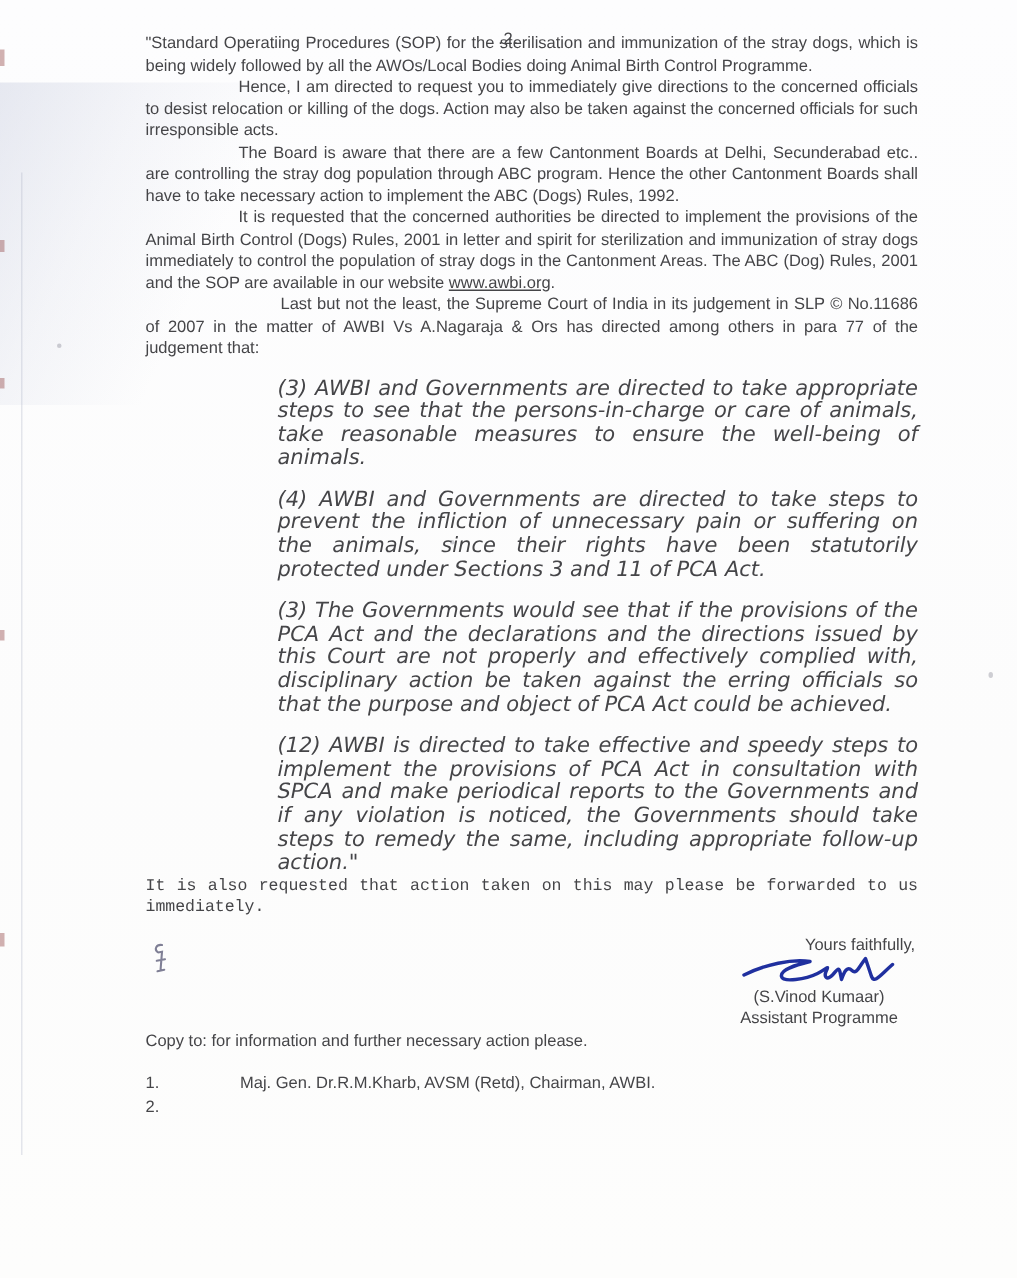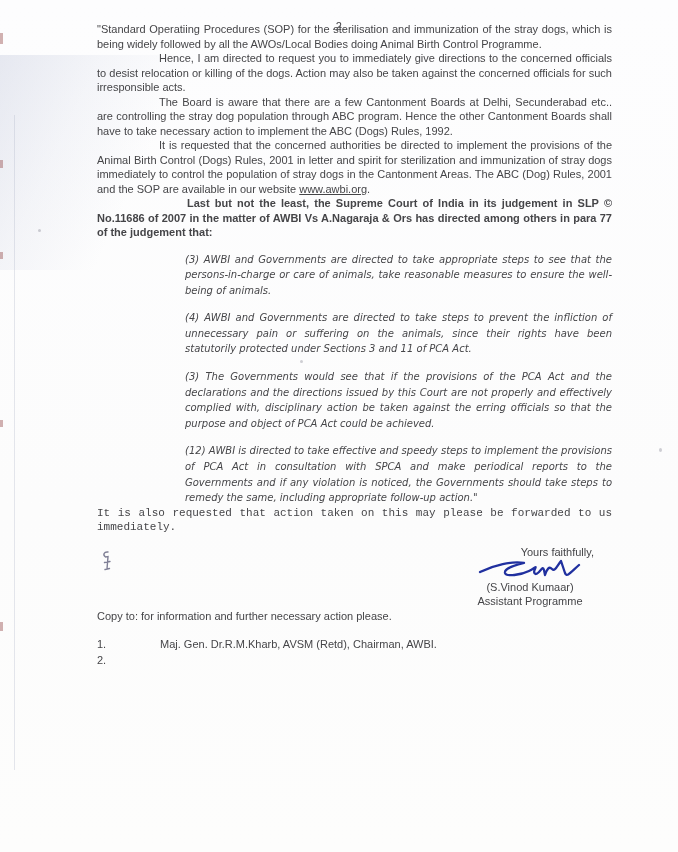--- a/index.html
+++ b/index.html
@@ -35,36 +35,36 @@
   }
 
   .content { position: absolute; left: 97px; top: 22px; width: 515px; }
 
   p.body {
     margin: 0; font-size: 11px; line-height: 14.5px;
     text-align: justify;
   }
   .p1 { margin-top: 14px; }
   .indent { text-indent: 62px; margin-top: 13px; }
-  .indent-large { text-indent: 90px; margin-top: 9px; font-weight: bold; }
+  .indent-large { text-indent: 90px; margin-top: 9px; }
   .weblink { text-decoration: underline; }
 
   .quote {
     font-family: "DejaVu Sans", sans-serif;
     font-style: italic;
-    font-size: 10px; line-height: 15.6px;
+    font-size: 14px; line-height: 15.6px;
     text-align: justify;
     margin: 12px 0 0 88px;
   }
   .closing { margin-top: 15px; font-family: Liberation Mono, monospace; }
 
   .sig-row { position: relative; margin-top: 10px; height: 64px; }
   .hand-mark { position: absolute; left: 2px; top: 4px; }
   .sig-block {
-    position: absolute; right: 16px; top: 0; width: 132px;
+    position: absolute; right: 0; top: 0; width: 132px;
     text-align: center; font-size: 11px; line-height: 14px;
   }
   .sig-block .valediction { text-align: right; padding-right: 2px; }
   .sig-scribble { display: block; margin: -3px auto -4px auto; }
 
   .copy-heading { margin-top: 20px; text-align: left; }
   .copy-item { display: flex; font-size: 11px; line-height: 15.5px; }
   .copy-item.first { margin-top: 14px; }
   .copy-item .num { width: 63px; flex: 0 0 63px; }
 

